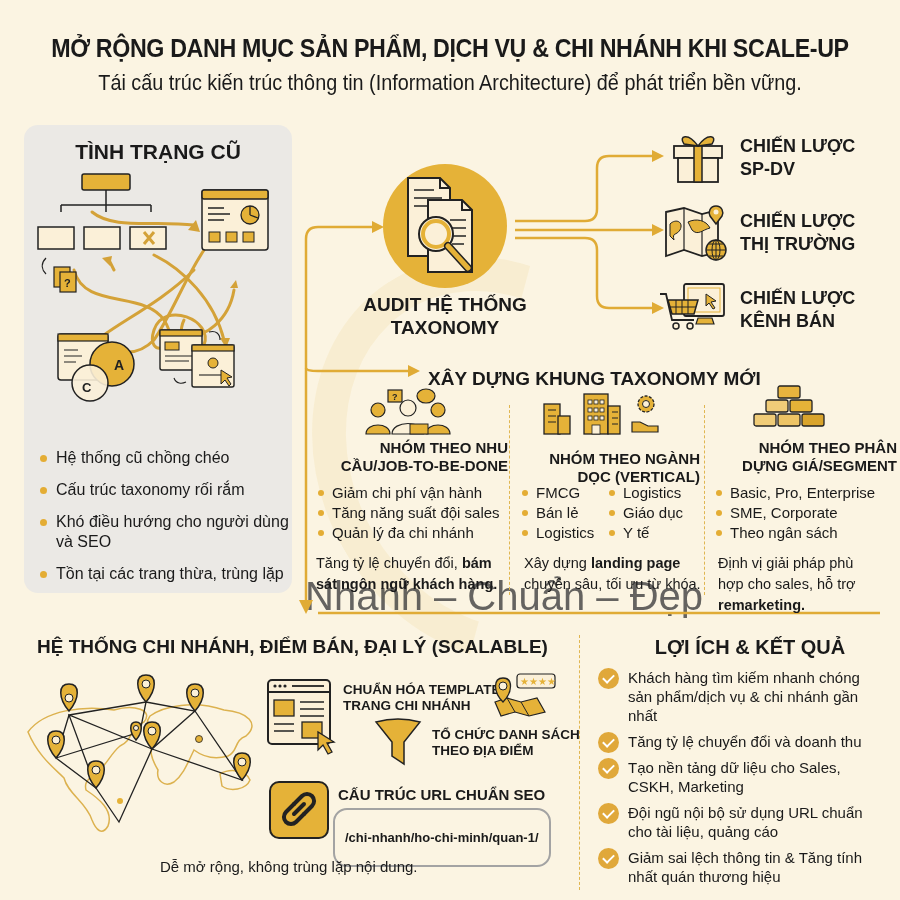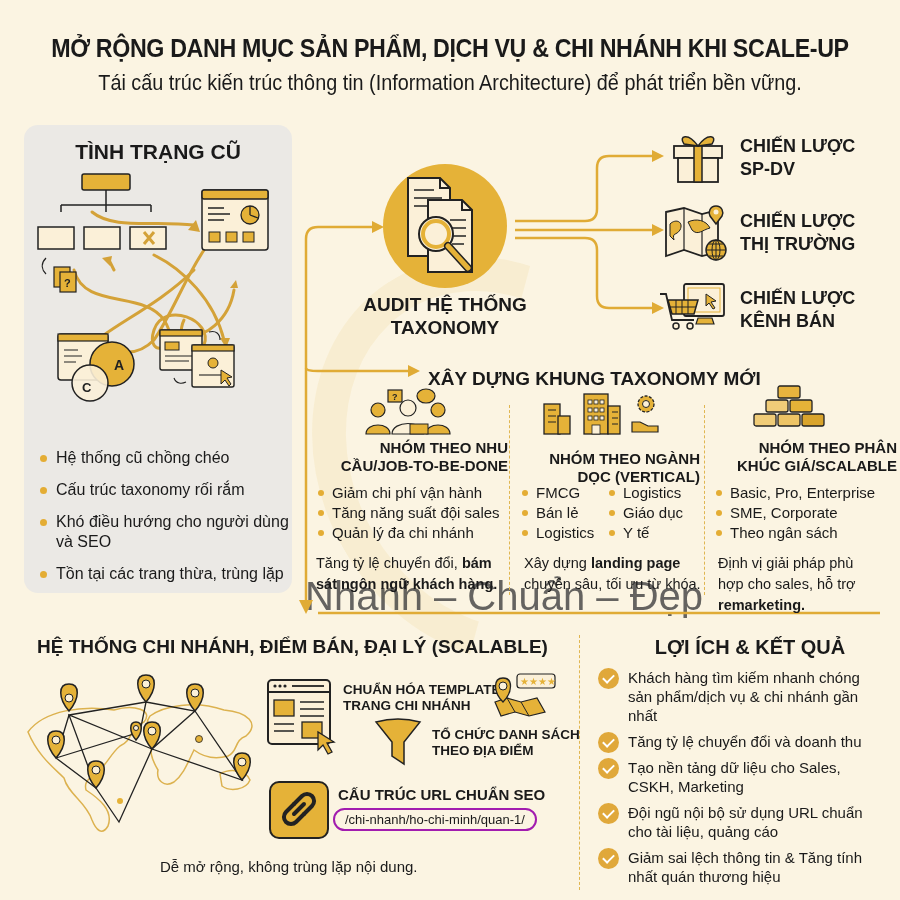--- a/index.html
+++ b/index.html
@@ -84,23 +84,23 @@
   .check {
     position: absolute; left: 2px; top: 0; width: 21px; height: 21px;
     border-radius: 50%; background: #e0a83a;
   }
   .check::after {
     content: ""; position: absolute; left: 7px; top: 4px; width: 5px; height: 9px;
     border: solid #fff; border-width: 0 2px 2px 0; transform: rotate(45deg);
   }
   .feat-label { font-size: 13.5px; font-weight: bold; line-height: 16px; }
   .url-pill {
-    left: 333px; top: 808px; padding: 2px 10px;
-    border: 2px solid #a21caf; border-radius: 14px;
-    font-size: 13px; font-weight: normal; background: #fbf4e2;
+    left: 333px; top: 808px; padding: 20px 10px;
+    border: 2px solid #a3a3a3; border-radius: 14px;
+    font-size: 13px; font-weight: bold; background: #fbf4e2;
   }
   .footer-note { left: 160px; top: 858px; font-size: 15px; }
   svg { overflow: visible; }
 </style>
 </head>
 <body>
 
 <div class="abs wm-arc"></div>
 <div class="abs watermark">Nhanh – Chuẩn – Đẹp</div>
 
@@ -353,21 +353,21 @@
     <rect x="26" y="2" width="22" height="12" rx="2" fill="#e8b43e"></rect>
     <rect x="14" y="16" width="22" height="12" rx="2" fill="#f0cc78"></rect>
     <rect x="38" y="16" width="22" height="12" rx="2" fill="#e5b238"></rect>
     <rect x="2" y="30" width="22" height="12" rx="2" fill="#f0cc78"></rect>
     <rect x="26" y="30" width="22" height="12" rx="2" fill="#edc466"></rect>
     <rect x="50" y="30" width="22" height="12" rx="2" fill="#d9a42c"></rect>
   </g>
 </svg>
 <div class="abs col-title" style="left:712px;top:439px;width:185px;">
   <div>NHÓM THEO PHÂN</div>
-    <div>KHÚC GIÁ/SCALABLE</div>
+    <div>DỰNG GIÁ/SEGMENT</div>
 </div>
 <ul class="abs bul" style="left:716px;top:483px;width:180px;">
   <li>Basic, Pro, Enterprise</li>
   <li>SME, Corporate</li>
   <li>Theo ngân sách</li>
 </ul>
 <div class="abs col-desc" style="left:718px;top:553px;width:165px;">
   <span>Định vị giải pháp phù hợp cho sales, hỗ trợ </span><b>remarketing.</b>
 </div>
 

